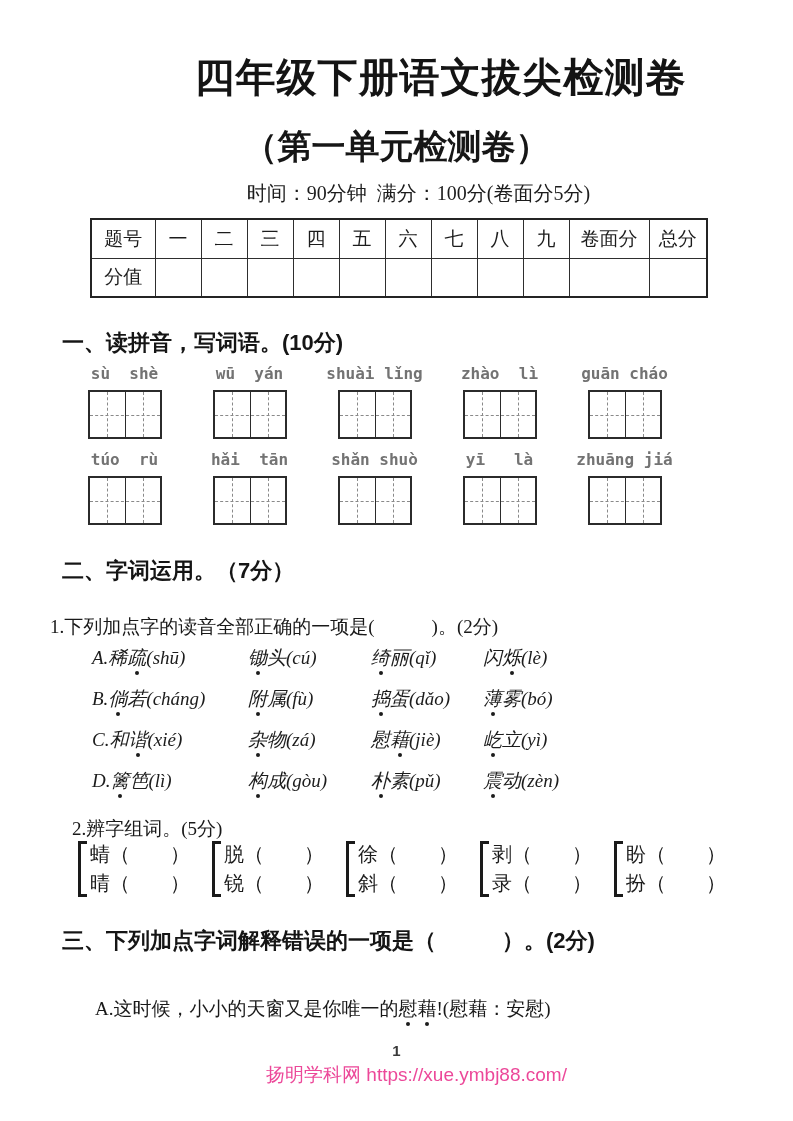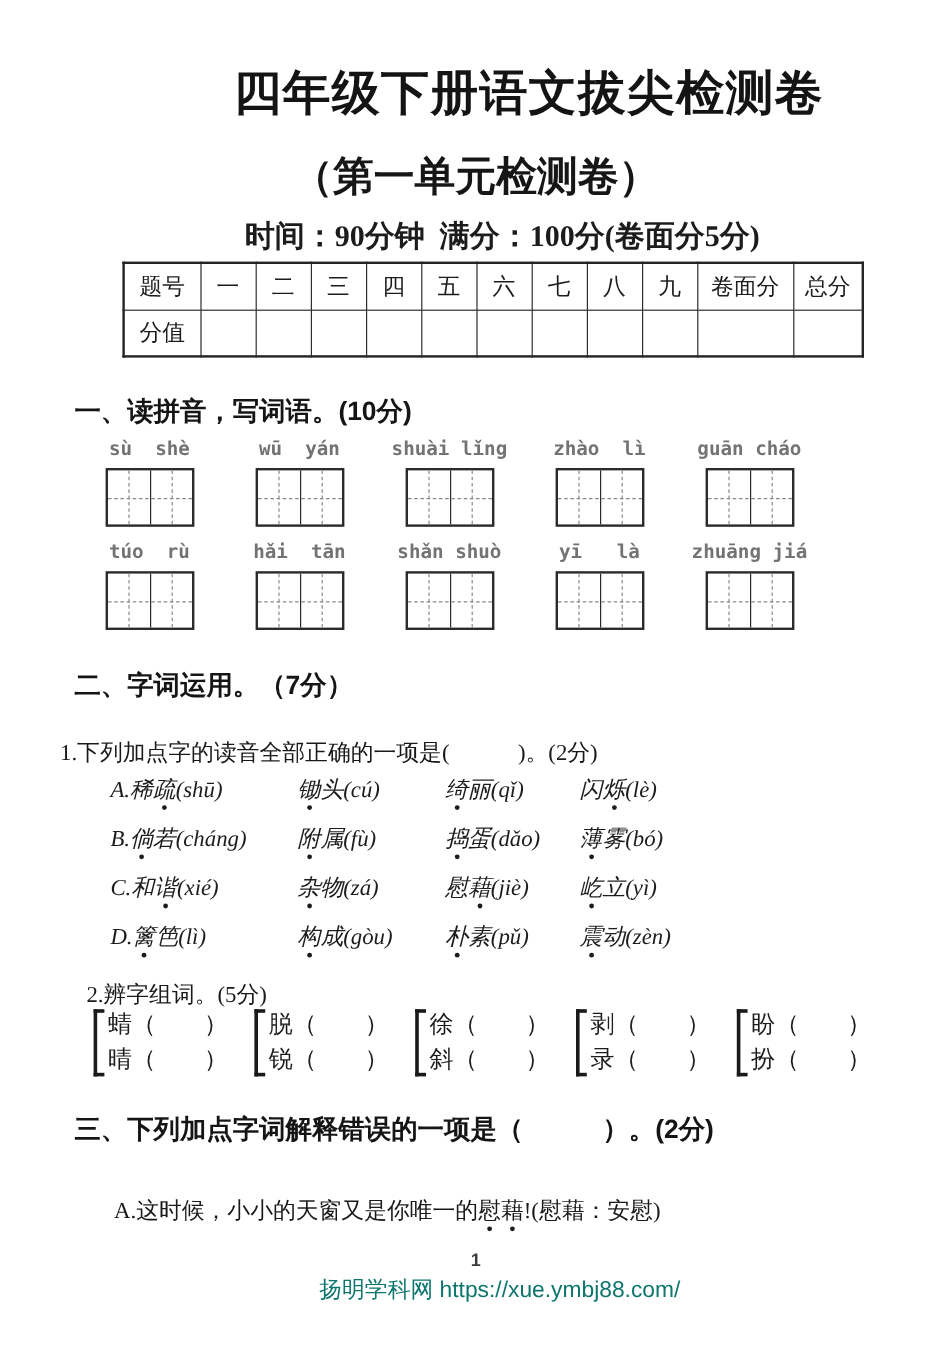--- a/index.html
+++ b/index.html
@@ -26,27 +26,27 @@
     top:104px; left:0; width:100%;
     text-align:center;
     font-family:"Liberation Sans","DejaVu Sans",sans-serif;
     font-size:34px; font-weight:800;
     color:#161616;
     margin-top:20px;
   }
   .info-line {
     top:180px; left:0; width:100%;
     text-align:center;
-    font-size:25px; font-weight:700;
+    font-size:20px; font-weight:400;
     white-space:pre;
     padding-left:44px;
   }
 
   
-  .score-table-wrap { top:218px; left:102px; }
+  .score-table-wrap { top:218px; left:90px; }
   table.score { border-collapse:collapse; table-layout:fixed; }
   table.score td {
     border:1.6px solid #2e2e2e;
     text-align:center; vertical-align:middle;
     font-size:19px; height:39px; padding:0 2px;
     white-space:nowrap;
   }
   table.score { border:2.4px solid #242424; }
   .col-label { width:64px; }
   .col-num { width:46px; }
@@ -122,21 +122,21 @@
 
   
   .page-num {
     top:1042px; left:0; width:100%; text-align:center;
     font-family:"Liberation Sans","DejaVu Sans",sans-serif;
     font-size:15px; font-weight:700; color:#3a3a3a;
   }
   .site-footer {
     top:1062px; left:0; width:100%; text-align:center;
     font-family:"Liberation Sans","DejaVu Sans",sans-serif;
-    font-size:19px; color:#0f766e;padding-left:40px;
+    font-size:19px; color:#ec4899;padding-left:40px;
   }
 </style>
 </head>
 <body>
 
 <div class="abs title">四年级下册语文拔尖检测卷</div>
 <div class="abs subtitle">（第一单元检测卷）</div>
 <div class="abs info-line">时间：90分钟  满分：100分(卷面分5分)</div>
 
 <div class="abs score-table-wrap">

